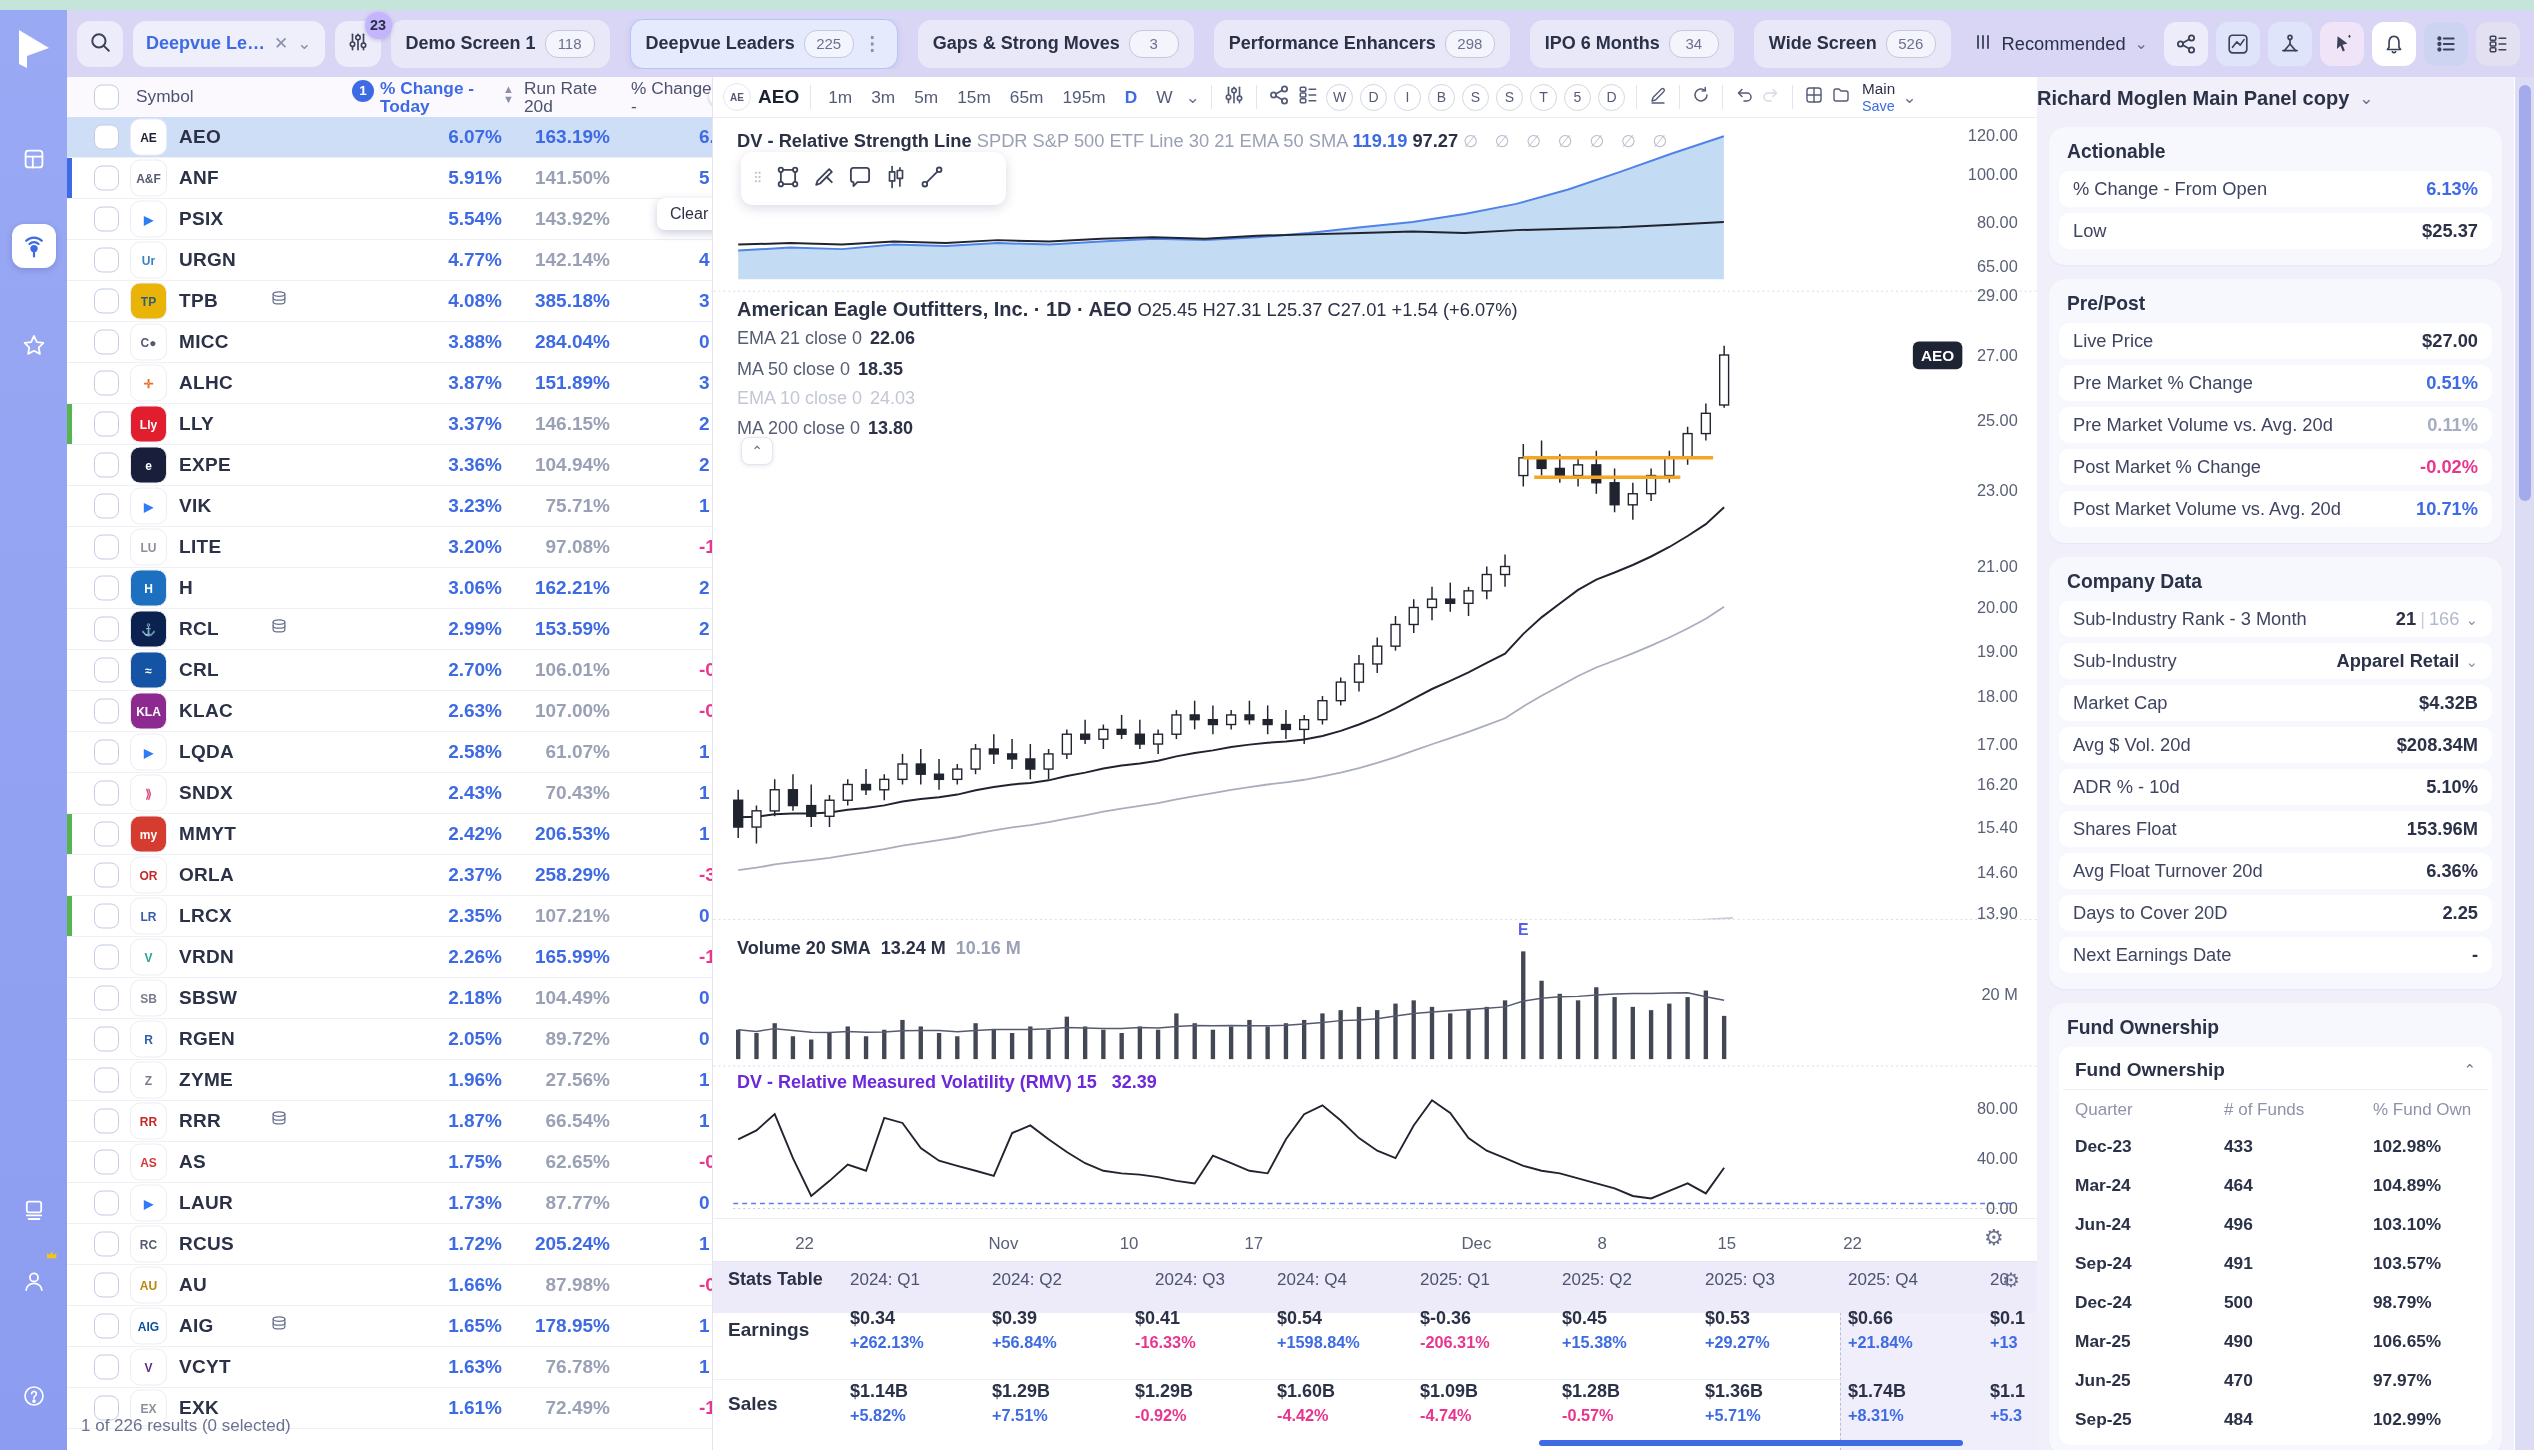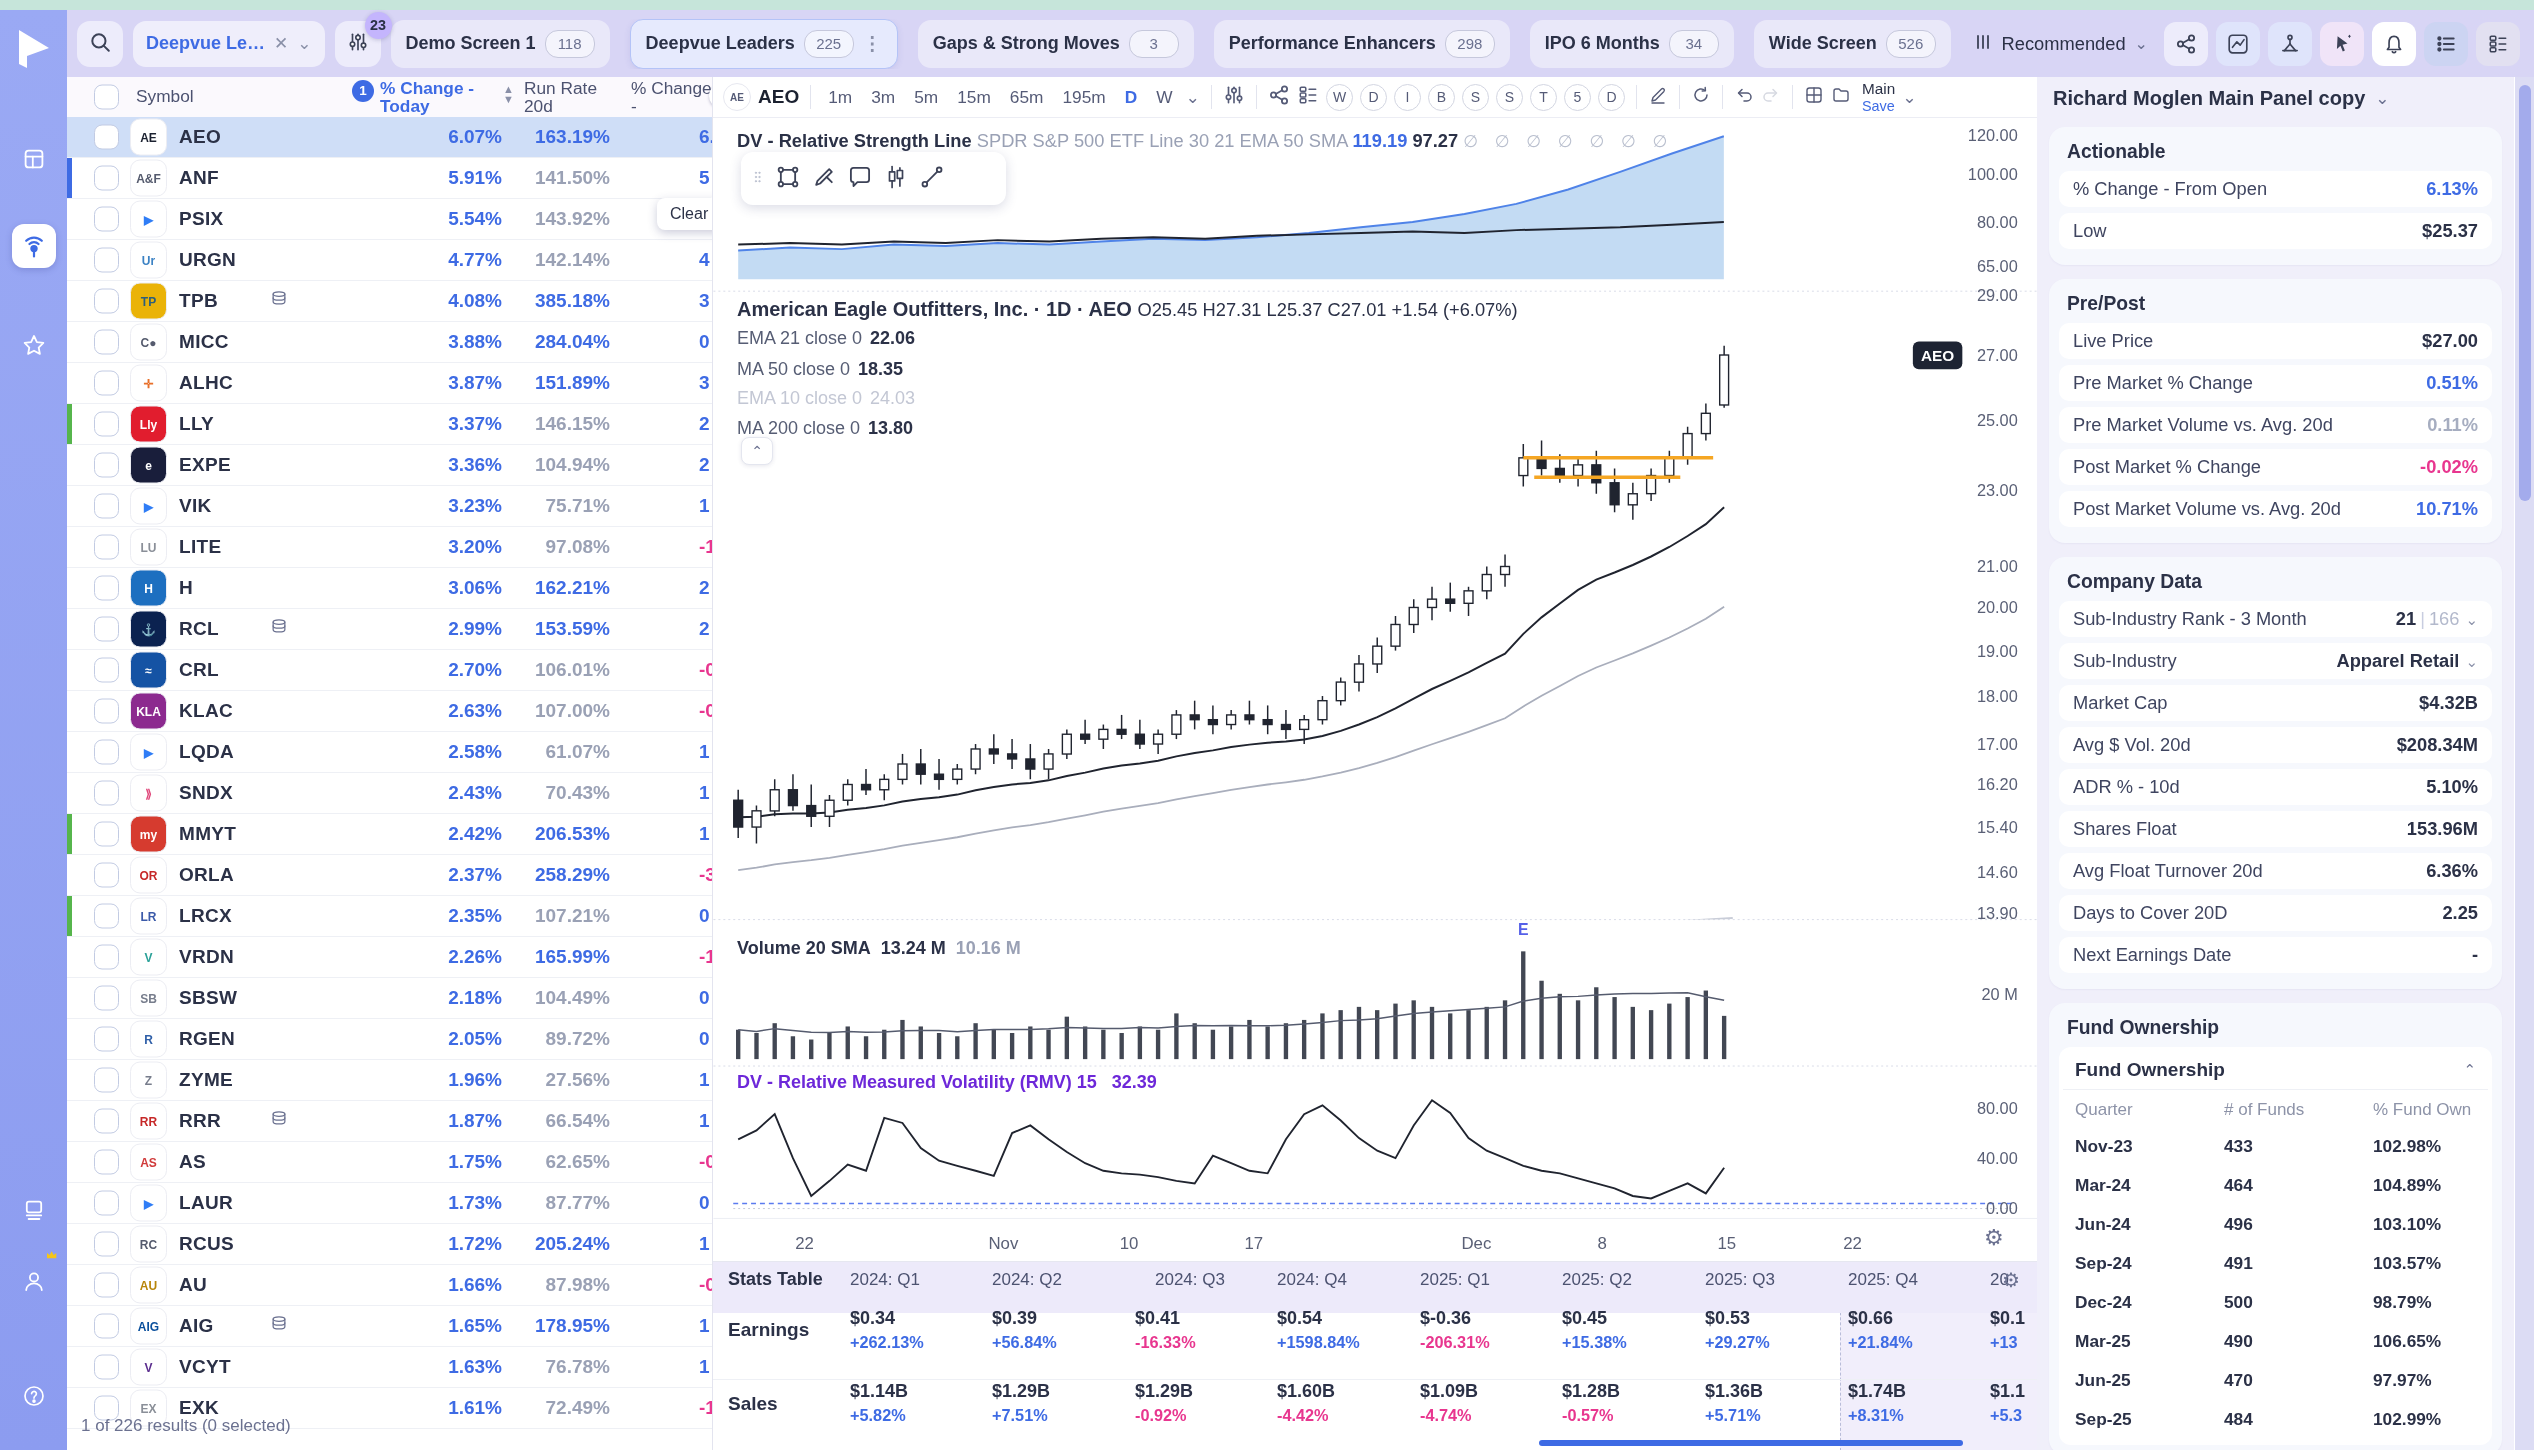--- a/index.html
+++ b/index.html
@@ -94,21 +94,21 @@
   #st-title{position:absolute;left:15px;top:7px;font-size:18px;font-weight:bold;color:#2b3147;}
   .st-rowlab{position:absolute;left:15px;font-size:19px;font-weight:bold;color:#2b3147;}
   .st-cell{position:absolute;line-height:1.35;font-size:18px;color:#2b3147;font-weight:bold;}
   .st-cell .sub{font-size:16.3px;font-weight:bold;}
   .sub.up{color:#3e6be4;} .sub.dn{color:#e8368f;}
   #st-gear{position:absolute;left:1289px;top:6px;font-size:20px;color:#6b7190;}
   #st-scroll{position:absolute;left:826px;top:178px;width:424px;height:6px;border-radius:3px;background:#3e6be4;}
   .st-sep{position:absolute;left:0;width:1325px;border-top:1px solid #eef0f5;}
   
   #rightpanel{left:2037px;top:77px;width:477px;height:1373px;background:#f0effa;overflow:hidden;}
-  #phead{position:absolute;left:0;top:0;width:477px;height:42px;display:flex;align-items:center;gap:10px;padding-left:16px;box-sizing:border-box;}
+  #phead{position:absolute;left:0;top:0;width:477px;height:42px;display:flex;align-items:center;gap:10px;box-sizing:border-box;}
   #phead .t{font-size:20px;font-weight:bold;color:#2b3147;}
   #psections{position:absolute;left:0;top:42px;width:477px;}
   .card{margin:8px 12px 14px 12px;background:#f6f8fd;border-radius:16px;padding:10px 10px 10px 10px;box-shadow:0 1px 2px rgba(80,90,160,.06);}
   .card h3{margin:4px 0 8px 8px;font-size:19.3px;font-weight:bold;color:#2b3147;}
   .krow{height:36px;background:#fff;border-radius:10px;margin:6px 0;display:flex;align-items:center;justify-content:space-between;padding:0 14px;}
   .krow .kl{font-size:18.3px;color:#3f4560;}
   .krow .kv{font-size:18.3px;font-weight:bold;}
   .kv.dark{color:#2b3147;} .kv.blue{color:#3e6be4;} .kv.pink{color:#e8368f;} .kv.gray{color:#a6adc0;}
   .kv .sep{color:#c8cde0;font-weight:normal;margin:0 4px;}
   .kv .alt{color:#b3b9cc;font-weight:normal;}
@@ -1097,21 +1097,21 @@
             <div class="ftitle">
               <span class="t">Fund Ownership</span>
               <span style="color:#6b7190;font-size:15px;">⌃</span>
             </div>
             <div class="fhead">
               <span class="fc1">Quarter</span>
               <span class="fc2"># of Funds</span>
               <span class="fc3">% Fund Own</span>
             </div>
             <div class="frow">
-              <span class="fc1">Nov-23</span>
+              <span class="fc1">Dec-23</span>
               <span class="fc2">433</span>
               <span class="fc3">102.98%</span>
             </div>
             <div class="frow">
               <span class="fc1">Mar-24</span>
               <span class="fc2">464</span>
               <span class="fc3">104.89%</span>
             </div>
             <div class="frow">
               <span class="fc1">Jun-24</span>

